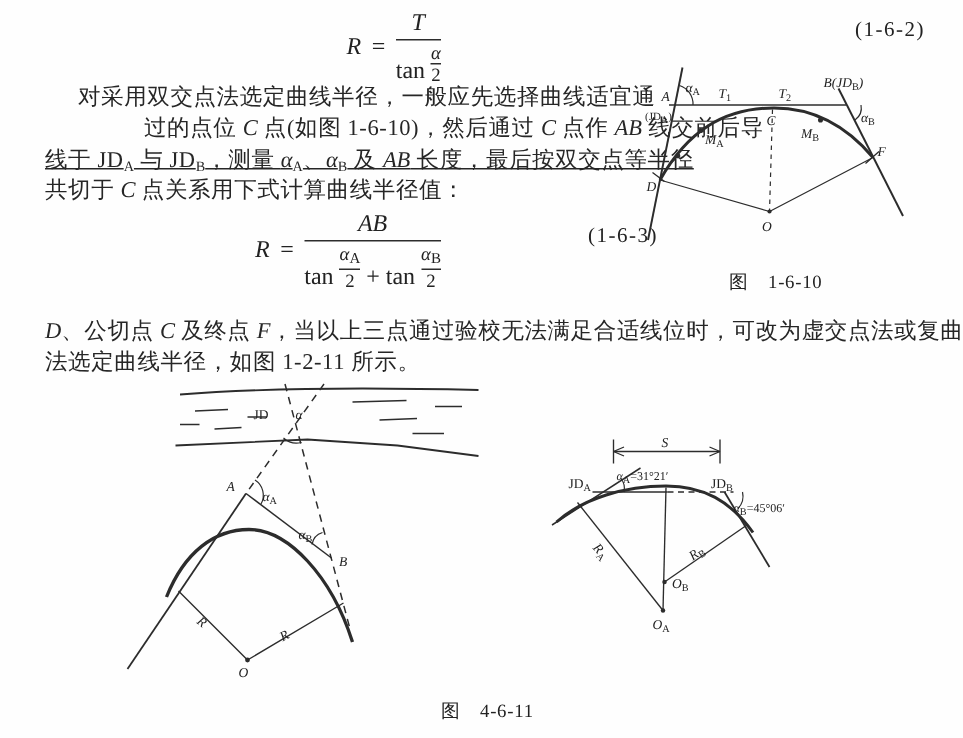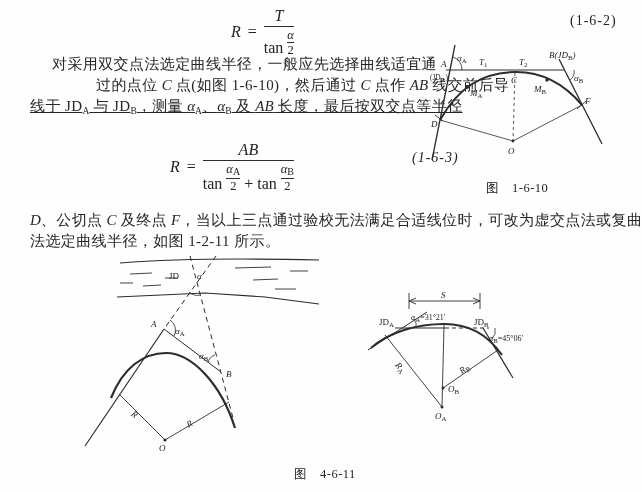--- a/index.html
+++ b/index.html
@@ -51,20 +51,21 @@
           <span class="fn">2</span>
         </span>
       </span>
     </span>
   </div>
   <div class="ftag" style="left:570px; top:13px;">(1-6-2)</div>
 
   <div class="ln" style="left:21px; top:55px; text-indent:31px;">对采用双交点法选定曲线半径，一般应先选择曲线适宜通</div>
   <div class="ln" style="left:48px; top:76px;margin-left:48px;">过的点位 <i>C</i> 点(如图 1-6-10)，然后通过 <i>C</i> 点作 <i>AB</i> 线交前后导</div>
   <div class="ln" style="left:30px; top:97px;text-decoration:underline;">线于 JD<sub>A</sub> 与 JD<sub>B</sub>，测量 <i>α</i><sub>A</sub>、<i>α</i><sub>B</sub> 及 <i>AB</i> 长度，最后按双交点等半径</div>
+  <div class="ln" style="left:30px; top:117px;">共切于 <i>C</i> 点关系用下式计算曲线半径值：</div>
 
   <div class="formula" style="left:170px; top:141px;">
     <span>R</span>
     <span class="op">=</span>
     <span class="frac">
       <span>AB</span>
       <span class="bar"></span>
       <span class="den">
         <span class="fn">tan</span>
         <span class="sfrac">
@@ -75,21 +76,21 @@
         <span class="op">+</span>
         <span class="fn">tan</span>
         <span class="sfrac">
           <span><span>α</span><sub>B</sub></span>
           <span class="sbar"></span>
           <span class="fn">2</span>
         </span>
       </span>
     </span>
   </div>
-  <div class="ftag" style="left:412px; top:150px;font-style:italic;">(1-6-3)</div>
+  <div class="ftag" style="left:392px; top:150px;">(1-6-3)</div>
 
   <svg style="left:430px; top:42px;" width="212" height="128" viewBox="0 0 212 128">
     <g>
       <path d="M25,3 L2,118" stroke-width="1.3"></path>
       <path d="M16,28 L134,28" stroke-width="1"></path>
       <path d="M129,17 L172,102" stroke-width="1.3"></path>
       <path d="M10,78 C 28,46 52,30 86,30 C 114,30 136,44 152,63" stroke-width="2"></path>
       <path d="M85,31 L83,99" stroke-width="0.8" stroke-dasharray="3,3"></path>
       <path d="M83,99 L10,78 M83,99 L152,63" stroke-width="0.8"></path>
       <path d="M5,73 L13,79 M147,67 L156,59" stroke-width="0.9"></path>

